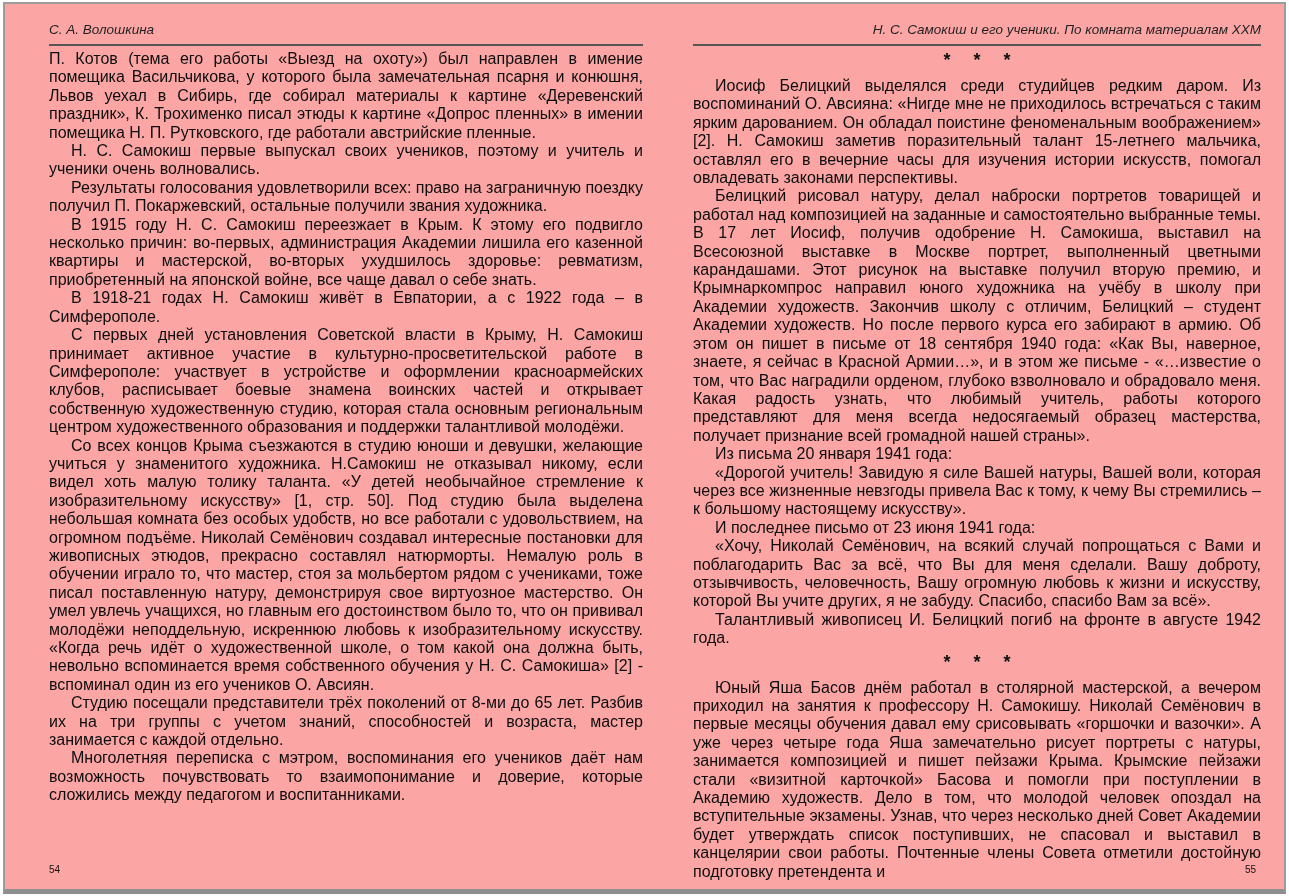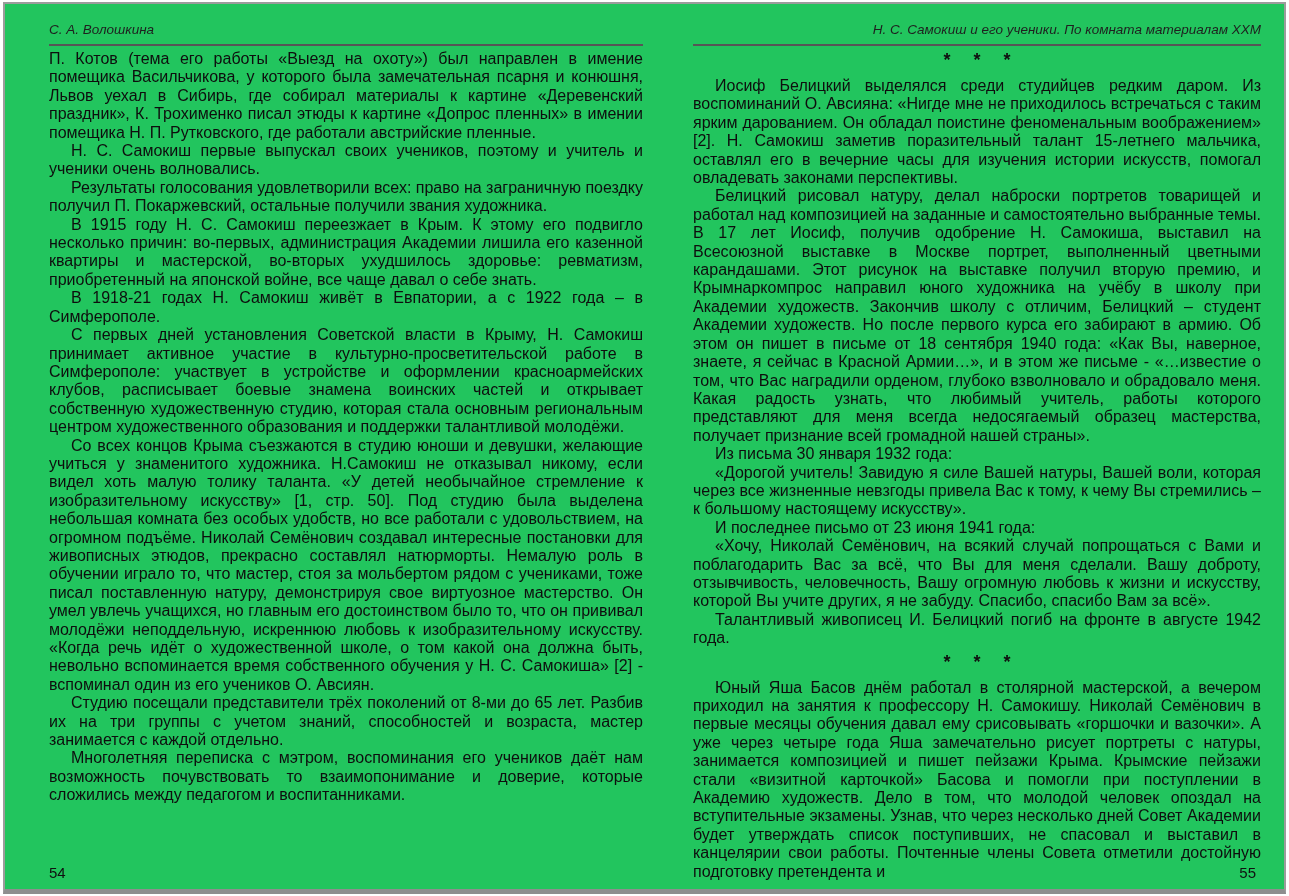--- a/index.html
+++ b/index.html
@@ -14,21 +14,21 @@
     height: 896px;
     background: #ffffff;
     overflow: hidden;
   }
   .sheet {
     position: absolute;
     left: 3px;
     top: 2px;
     right: 3px;
     bottom: 2px;
-    background: #22c55e;
+    background: #fca5a5;
     border: 2px solid #9c9c9c;
     border-bottom: 5px solid #8e8e8e;
     overflow: hidden;
   }
   .page {
     position: absolute;
     top: 18px;
   }
   .page-left  { left: 44px;  width: 594px; }
   .page-right { left: 688px; width: 568px; }
@@ -57,21 +57,21 @@
     font-size: 18px;
     word-spacing: 18px;
     line-height: 21px;
     margin: 4px 0 6px 0;
     color: #101010;
     text-indent: 0;
   }
   .page-number {
     position: absolute;
     top: 860px;
-    font-size: 15px;
+    font-size: 10px;
     color: #101010;
   }
   .page-number-left  { left: 44px; }
   .page-number-right { right: 28px; text-align: right; }
 </style>
 </head>
 <body>
 
 <div class="canvas">
   <div class="sheet">
@@ -90,21 +90,21 @@
           <p class="para"><span>Многолетняя переписка с мэтром, воспоминания его учеников даёт нам возможность почувствовать то взаимопонимание и доверие, которые сложились между педагогом и воспитанниками.</span></p>
         </div>
     </div>
 
     <div class="page page-right">
       <div class="page-header">Н. С. Самокиш и его ученики. По комната материалам ХХМ</div>
       <div class="page-body">
           <div class="separator">* * *</div>
           <p class="para"><span>Иосиф Белицкий выделялся среди студийцев редким даром. Из воспоминаний О. Авсияна: «Нигде мне не приходилось встречаться с таким ярким дарованием. Он обладал поистине феноменальным воображением» [2]. Н. Самокиш заметив поразительный талант 15-летнего мальчика, оставлял его в вечерние часы для изучения истории искусств, помогал овладевать законами перспективы.</span></p>
           <p class="para"><span>Белицкий рисовал натуру, делал наброски портретов товарищей и работал над композицией на заданные и самостоятельно выбранные темы. В 17 лет Иосиф, получив одобрение Н. Самокиша, выставил на Всесоюзной выставке в Москве портрет, выполненный цветными карандашами. Этот рисунок на выставке получил вторую премию, и Крымнаркомпрос направил юного художника на учёбу в школу при Академии художеств. Закончив школу с отличим, Белицкий – студент Академии художеств. Но после первого курса его забирают в армию. Об этом он пишет в письме от 18 сентября 1940 года: </span><span class="it">«Как Вы, наверное, знаете, я сейчас в Красной Армии…»</span><span>, и в этом же письме - </span><span class="it">«…известие о том, что Вас наградили орденом, глубоко взволновало и обрадовало меня. Какая радость узнать, что любимый учитель, работы которого представляют для меня всегда недосягаемый образец мастерства, получает признание всей громадной нашей страны».</span></p>
-          <p class="para"><span>Из письма 30 января 1932 года:</span></p>
+          <p class="para"><span>Из письма 20 января 1941 года:</span></p>
           <p class="para"><span class="it">«Дорогой учитель! Завидую я силе Вашей натуры, Вашей воли, которая через все жизненные невзгоды привела Вас к тому, к чему Вы стремились – к большому настоящему искусству».</span></p>
           <p class="para"><span>И последнее письмо от 23 июня 1941 года:</span></p>
           <p class="para"><span class="it">«Хочу, Николай Семёнович, на всякий случай попрощаться с Вами и поблагодарить Вас за всё, что Вы для меня сделали. Вашу доброту, отзывчивость, человечность, Вашу огромную любовь к жизни и искусству, которой Вы учите других, я не забуду. Спасибо, спасибо Вам за всё».</span></p>
           <p class="para"><span>Талантливый живописец И. Белицкий погиб на фронте в августе 1942 года.</span></p>
           <div class="separator">* * *</div>
           <p class="para"><span>Юный Яша Басов днём работал в столярной мастерской, а вечером приходил на занятия к профессору Н. Самокишу. Николай Семёнович в первые месяцы обучения давал ему срисовывать «горшочки и вазочки». А уже через четыре года Яша замечательно рисует портреты с натуры, занимается композицией и пишет пейзажи Крыма. Крымские пейзажи стали «визитной карточкой» Басова и помогли при поступлении в Академию художеств. Дело в том, что молодой человек опоздал на вступительные экзамены. Узнав, что через несколько дней Совет Академии будет утверждать список поступивших, не спасовал и выставил в канцелярии свои работы. Почтенные члены Совета отметили достойную подготовку претендента и</span></p>
         </div>
     </div>
 
     <div class="page-number page-number-left">54</div>

